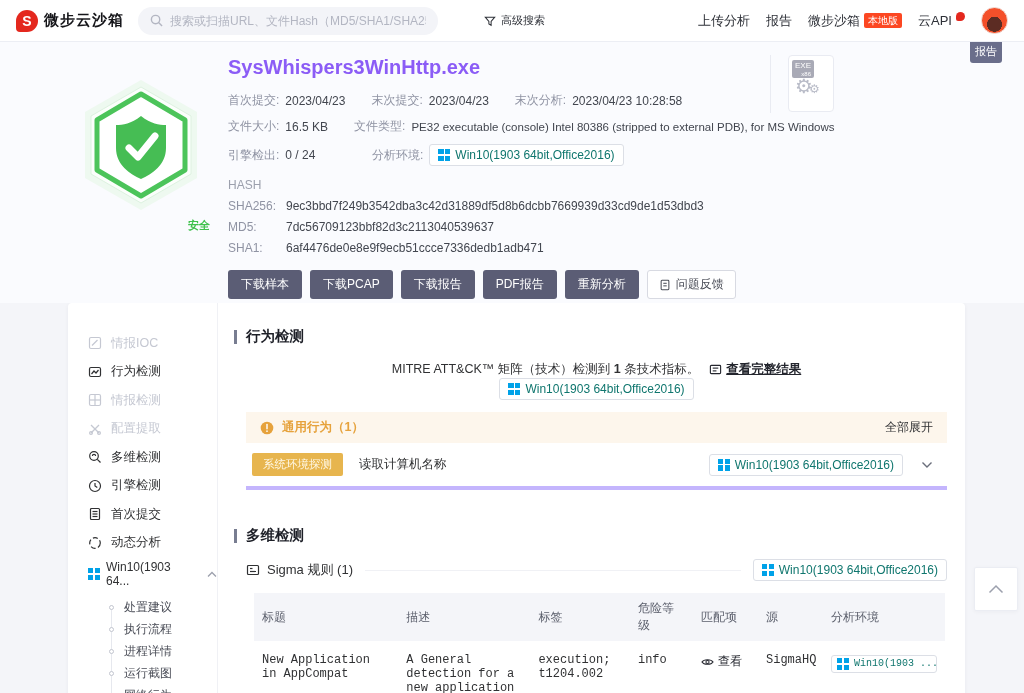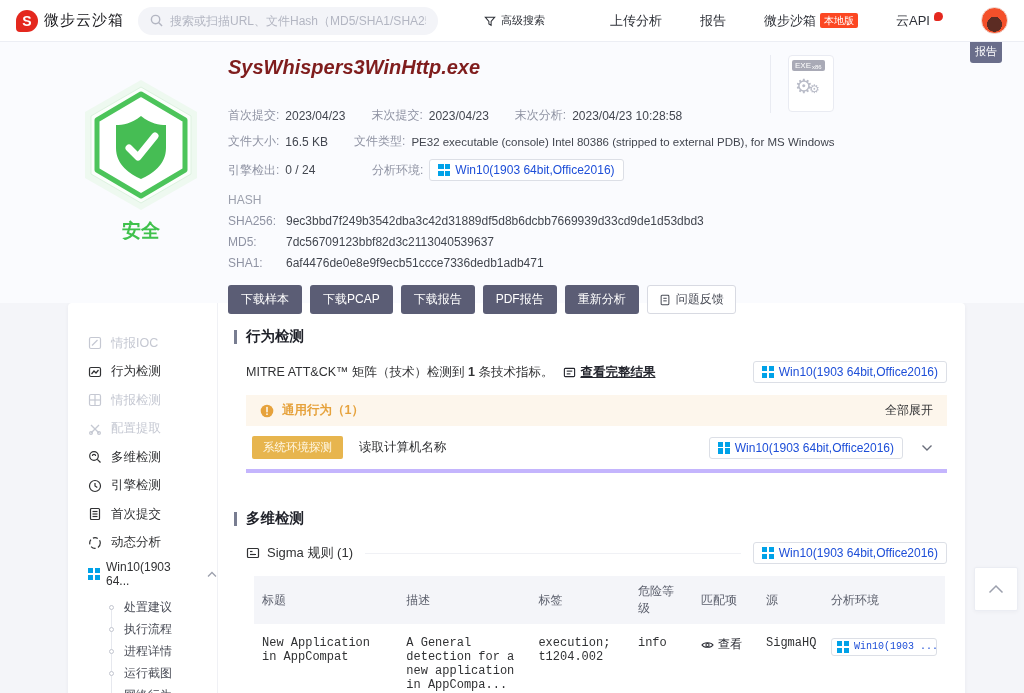--- a/index.html
+++ b/index.html
@@ -5,61 +5,61 @@
   * { margin:0; padding:0; box-sizing:border-box; }
   html,body { width:1024px; height:693px; overflow:hidden; background:#f4f5f9;
     font-family:"Liberation Sans","DejaVu Sans",sans-serif; color:#303133; }
 
   
   .navbar { position:relative; z-index:10; height:42px; background:#fff;
     border-bottom:1px solid #eceef4; display:flex; align-items:center; padding:0 16px; }
   .logo { display:flex; align-items:center; gap:6px; cursor:pointer; }
   .logo-mark { width:22px; height:22px; background:#e4281e; border-radius:50% 50% 50% 4px;
     color:#fff; font-weight:bold; font-size:14px; display:flex; align-items:center; justify-content:center; }
-  .logo-text { font-size:15px; font-weight:normal; color:#16161a; letter-spacing:1px; }
+  .logo-text { font-size:15px; font-weight:bold; color:#16161a; letter-spacing:1px; }
   .searchbox { margin-left:14px; width:300px; height:28px; background:#f3f4f8; border-radius:14px;
     display:flex; align-items:center; gap:7px; padding:0 12px; color:#b3b6c2; font-size:12px; border:none; }
   .searchbox input { border:none; outline:none; background:transparent; flex:1; font-size:12px; color:#606266; }
   .searchbox input::placeholder { color:#b3b6c2; }
   .adv-search { margin-left:46px; display:flex; align-items:center; gap:5px; font-size:11px; color:#2e3138; cursor:pointer; }
-  .nav-right { margin-left:auto; display:flex; align-items:center; gap:38px; font-size:13px; color:#2e3138; }
+  .nav-right { margin-left:auto; display:flex; align-items:center; gap:16px; font-size:13px; color:#2e3138; }
   .nav-link { cursor:pointer; display:flex; align-items:center; gap:4px; }
   .local-badge { background:#fc4722; color:#fff; font-size:10px; padding:1px 4px; border-radius:2px; line-height:1.3; }
   .hot-dot { width:9px; height:9px; background:#e4281e; border-radius:50% 50% 50% 2px; display:inline-block; margin-top:-8px; }
   .avatar { width:27px; height:27px; border-radius:50%;
     background:radial-gradient(circle at 50% 65%, #5c2c23 0 36%, #f4502a 37%); border:1px solid #f0cfc5; cursor:pointer; }
 
   
   .corner-badge { position:absolute; z-index:5; right:22px; top:26px; background:#6a6e8b; color:#fff;
     font-size:11px; line-height:1.35; padding:3px 5px 4px; border-radius:3px; text-align:center; cursor:pointer; }
 
   
   .hero { position:relative; height:261px; background:#fafbfe; }
   .verdict { position:absolute; left:72px; top:36px; width:138px; text-align:center; }
-  .verdict-label { margin-top:2px; font-size:19px; font-weight:bold; color:#3fc14c; }
+  .verdict-label { margin-top:2px; font-size:11px; font-weight:bold; color:#3fc14c;text-align:right; }
   .file-info { position:absolute; left:228px; top:14px; width:548px; }
-  .file-title { font-size:20px; font-weight:bold; color:#7f1d1d; margin-bottom:28px;font-style:italic; }
+  .file-title { font-size:20px; font-weight:bold; color:#8b5cf6; margin-bottom:13px; }
   .meta-row { display:flex; gap:26px; font-size:12px; margin-bottom:9px; white-space:nowrap; }
   .meta-pair { display:flex; gap:6px; align-items:center; }
   .m-label { color:#8f93a3; }
   .m-val { color:#42464f; }
   .meta-row.small-type .m-val.long { font-size:11.5px; }
   .hash-label { margin-top:12px; font-size:12px; color:#9ca0ad; }
   .hash-row { display:flex; font-size:12px; margin-top:7px; }
   .hash-row .h-label { width:58px; color:#8f93a3; }
   .hash-row .h-val { color:#42464f; }
   .btn-row { margin-top:15px; display:flex; gap:8px; }
   .btn-dark { background:#5b5d75; color:#fff; border:none; font-size:12px; padding:6px 13px; border-radius:3px; cursor:pointer; }
   .btn-light { background:#fff; color:#4a4d57; border:1px solid #d8dae2; font-size:12px; padding:5px 11px;
     border-radius:3px; cursor:pointer; display:flex; align-items:center; gap:5px; }
   .hero-divider { position:absolute; left:770px; top:13px; width:1px; height:58px; background:#e9ebf2; }
   .exe-card { position:absolute; left:788px; top:13px; width:46px; height:57px; background:#fff;
     border:1px solid #e9ebf2; border-radius:4px; }
   .exe-tag { position:absolute; top:4px; left:3px; background:#a9aab6; color:#fff; font-size:8px;
-    padding:1px 3px; border-radius:2px; display:flex; align-items:flex-end; gap:1px; }
+    padding:1px 3px; border-radius:2px; display:flex; align-items:flex-end; gap:1px;flex-direction:column; }
   .exe-tag .xs { font-size:6px; }
   .gears { position:absolute; left:6px; top:20px; color:#b9bcc8; font-size:20px; line-height:1;
     font-family:"DejaVu Sans",sans-serif; }
   .gears .g2 { font-size:12px; margin-left:-4px; }
 
   
   .main-card { margin:0 59px 0 68px; background:#fff; border-radius:4px 4px 0 0;
     box-shadow:0 1px 4px rgba(20,24,60,.05); display:flex; min-height:390px; }
   .sidebar { width:150px; flex-shrink:0; padding:26px 0 16px 20px; border-right:1px solid #f0f1f5; }
   .side-item { display:flex; align-items:center; gap:9px; height:28.5px; font-size:12.5px; color:#303133; cursor:pointer; }
@@ -70,28 +70,28 @@
   .sub-list { position:relative; margin:8px 0 0 23px; }
   .sub-list::before { content:''; position:absolute; left:0; top:9px; bottom:9px; width:1px; background:#e6e8ee; }
   .sub-item { position:relative; padding-left:13px; height:22px; line-height:22px; font-size:12px; color:#4a4d57; cursor:pointer; }
   .sub-item::before { content:''; position:absolute; left:-2px; top:8.5px; width:3px; height:3px;
     border:1px solid #c2c5cf; border-radius:50%; background:#fff; }
 
   .content { flex:1; padding:24px 18px 0 16px; min-width:0; }
   .sec-head { display:flex; align-items:center; gap:9px; font-size:14.5px; font-weight:bold; color:#1d1f27; }
   .sec-bar { width:3px; height:14px; background:#787d91; }
 
-  .mitre-row { margin:15px 0 0 12px; display:flex; align-items:center; justify-content:space-between; }
+  .mitre-row { margin:15px 0 0 12px; display:flex; align-items:center; justify-content:space-between;flex-direction:column; }
   .mitre-left { display:flex; align-items:center; gap:10px; font-size:12.5px; color:#303133; }
   .mitre-count { font-weight:bold; }
   .view-link { display:flex; align-items:center; gap:4px; cursor:pointer; }
   .view-link .lnk { text-decoration:underline; color:#24262e; font-weight:bold; font-size:12.5px; }
 
   .win-badge { display:inline-flex; align-items:center; gap:5px; border:1px solid #dcdfe6; background:#fff;
-    border-radius:3px; padding:3px 8px; font-size:12px; color:#1d4ed8; cursor:pointer; white-space:nowrap; }
+    border-radius:3px; padding:3px 8px; font-size:12px; color:#0f766e; cursor:pointer; white-space:nowrap; }
   .win-logo { width:12px; height:12px; display:grid; grid-template-columns:1fr 1fr; gap:1.5px; flex-shrink:0; }
   .win-logo i { background:#00a2e8; }
 
   .warn-bar { margin:12px 0 0 12px; background:#fdf6ec; display:flex; align-items:center;
     justify-content:space-between; padding:7px 14px;gap:16px; }
   .warn-left { display:flex; align-items:center; gap:8px; font-size:12.5px; font-weight:bold; color:#e6a23c; }
   .expand-all { font-size:12px; color:#303133; font-weight:normal; cursor:pointer; }
   .det-row { margin-left:12px; display:flex; align-items:center; justify-content:space-between;
     padding:10px 14px 10px 6px; border-bottom:4px solid #c4b5fd; }
   .det-left { display:flex; align-items:center; gap:16px; }

